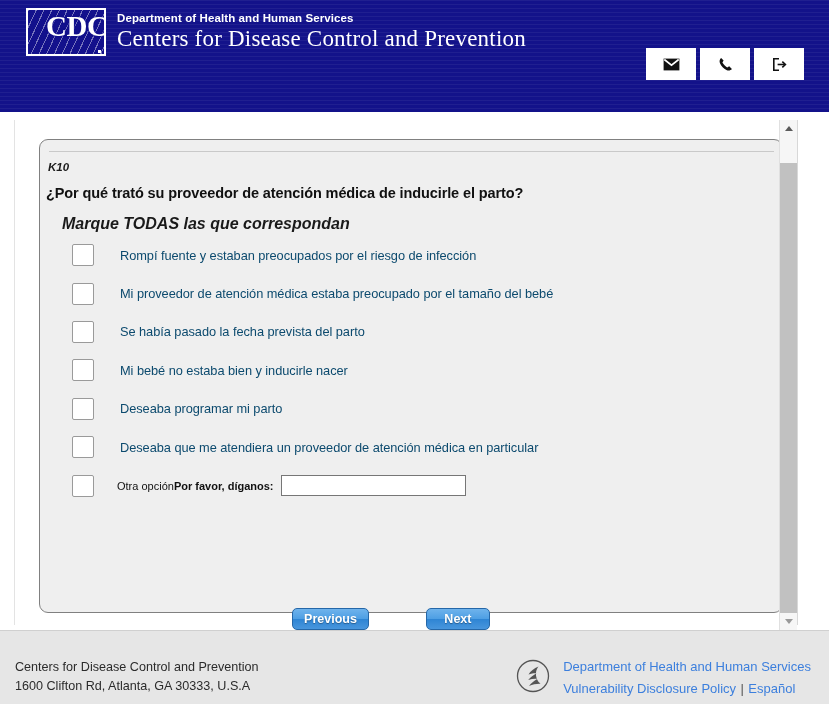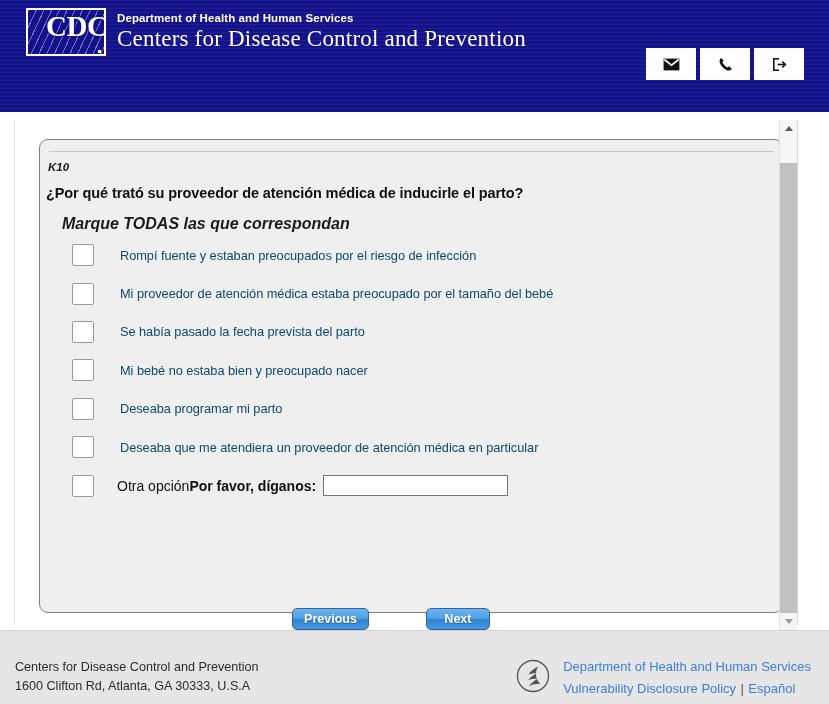--- a/index.html
+++ b/index.html
@@ -221,21 +221,21 @@
     font-size: 12px;
     padding: 0 3px;
     vertical-align: middle;
   }
   .other-wrap {
     display: flex;
     align-items: center;
     margin-left: 23px;
   }
   .other-wrap .txt {
-    font-size: 14px;
+    font-size: 11px;
     color: #111111;
     white-space: nowrap;
   }
 
   
   .nav-row {
     position: absolute;
     left: 0;
     right: 0;
     top: 468px;
@@ -394,21 +394,21 @@
         <div class="option-row">
           <div class="cbx"></div>
           <div class="option-label">Mi proveedor de atención médica estaba preocupado por el tamaño del bebé</div>
         </div>
         <div class="option-row">
           <div class="cbx"></div>
           <div class="option-label">Se había pasado la fecha prevista del parto</div>
         </div>
         <div class="option-row">
           <div class="cbx"></div>
-          <div class="option-label">Mi bebé no estaba bien y preocupado nacer</div>
+          <div class="option-label">Mi bebé no estaba bien y inducirle nacer</div>
         </div>
         <div class="option-row">
           <div class="cbx"></div>
           <div class="option-label">Deseaba programar mi parto</div>
         </div>
         <div class="option-row">
           <div class="cbx"></div>
           <div class="option-label">Deseaba que me atendiera un proveedor de atención médica en particular</div>
         </div>
         <div class="option-row">

